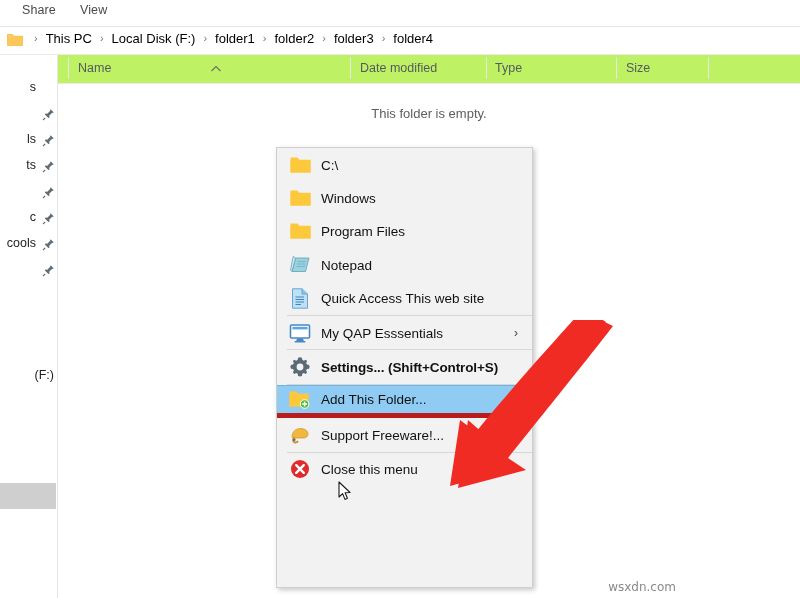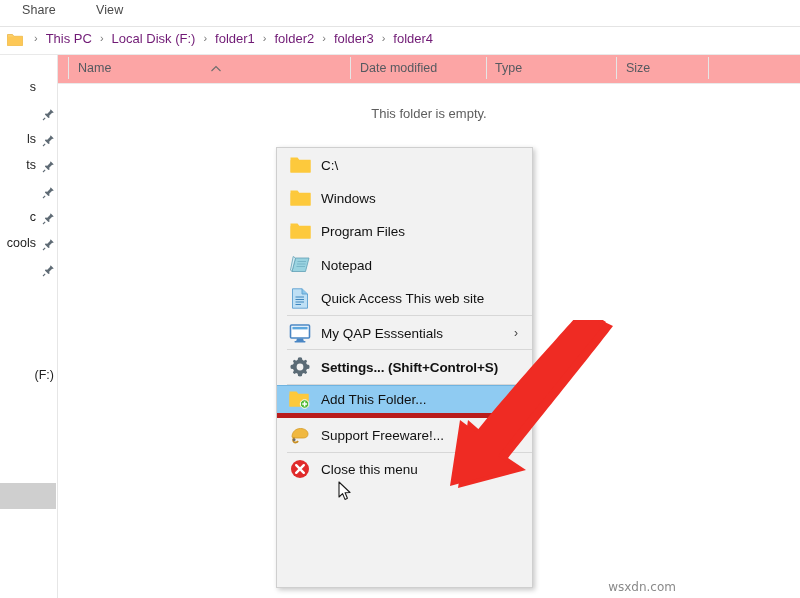--- a/index.html
+++ b/index.html
@@ -14,53 +14,53 @@
   
   .ribbon-tabs {
     position: absolute; left: 0; top: 0; width: 800px; height: 26px;
     background: #ffffff;
   }
   .ribbon-tab {
     position: absolute; top: 3px;
     font-size: 12.5px; color: #4a4a4a; letter-spacing: .1px;
   }
   .ribbon-tab.share { left: 22px; }
-  .ribbon-tab.view  { left: 80px; margin-left: 16px; }
+  .ribbon-tab.view  { left: 80px; }
 
   .ribbon-sep {
     position: absolute; left: 0; top: 26px; width: 800px; height: 1px;
     background: #e4e4e4;
   }
 
   
   .addressbar {
     position: absolute; left: 0; top: 27px; width: 800px; height: 27px;
     background: #ffffff;
   }
   .addr-folder-icon {
     position: absolute; left: 7px; top: 6px; width: 16px; height: 14px;
   }
   .crumbs {
     position: absolute; left: 28px; top: 4px;
     display: flex; align-items: center; gap: 0px;
     font-size: 13px; color: #1a1a1a;
     white-space: nowrap;
   }
-  .crumb { padding: 0 2px; color: #701a75; }
+  .crumb { padding: 0 2px; color: #000000; }
   .crumb-sep {
     color: #767676; font-size: 11px; padding: 0 6px; position: relative; top: -.5px;
   }
   .addr-bottom-line {
     position: absolute; left: 0; top: 54px; width: 800px; height: 1px; background: #e9e9e9;
   }
 
   
   .colheaders {
     position: absolute; left: 58px; top: 55px; width: 742px; height: 28px;
-    background: #fca5a5;
+    background: #bef264;
   }
   .colhead {
     position: absolute; top: 6px;
     font-size: 12.5px; color: #555a60;
   }
   .colhead.name { left: 20px; }
   .colhead.date { left: 302px; }
   .colhead.type { left: 437px; }
   .colhead.size { left: 568px; }
   .coldiv {

